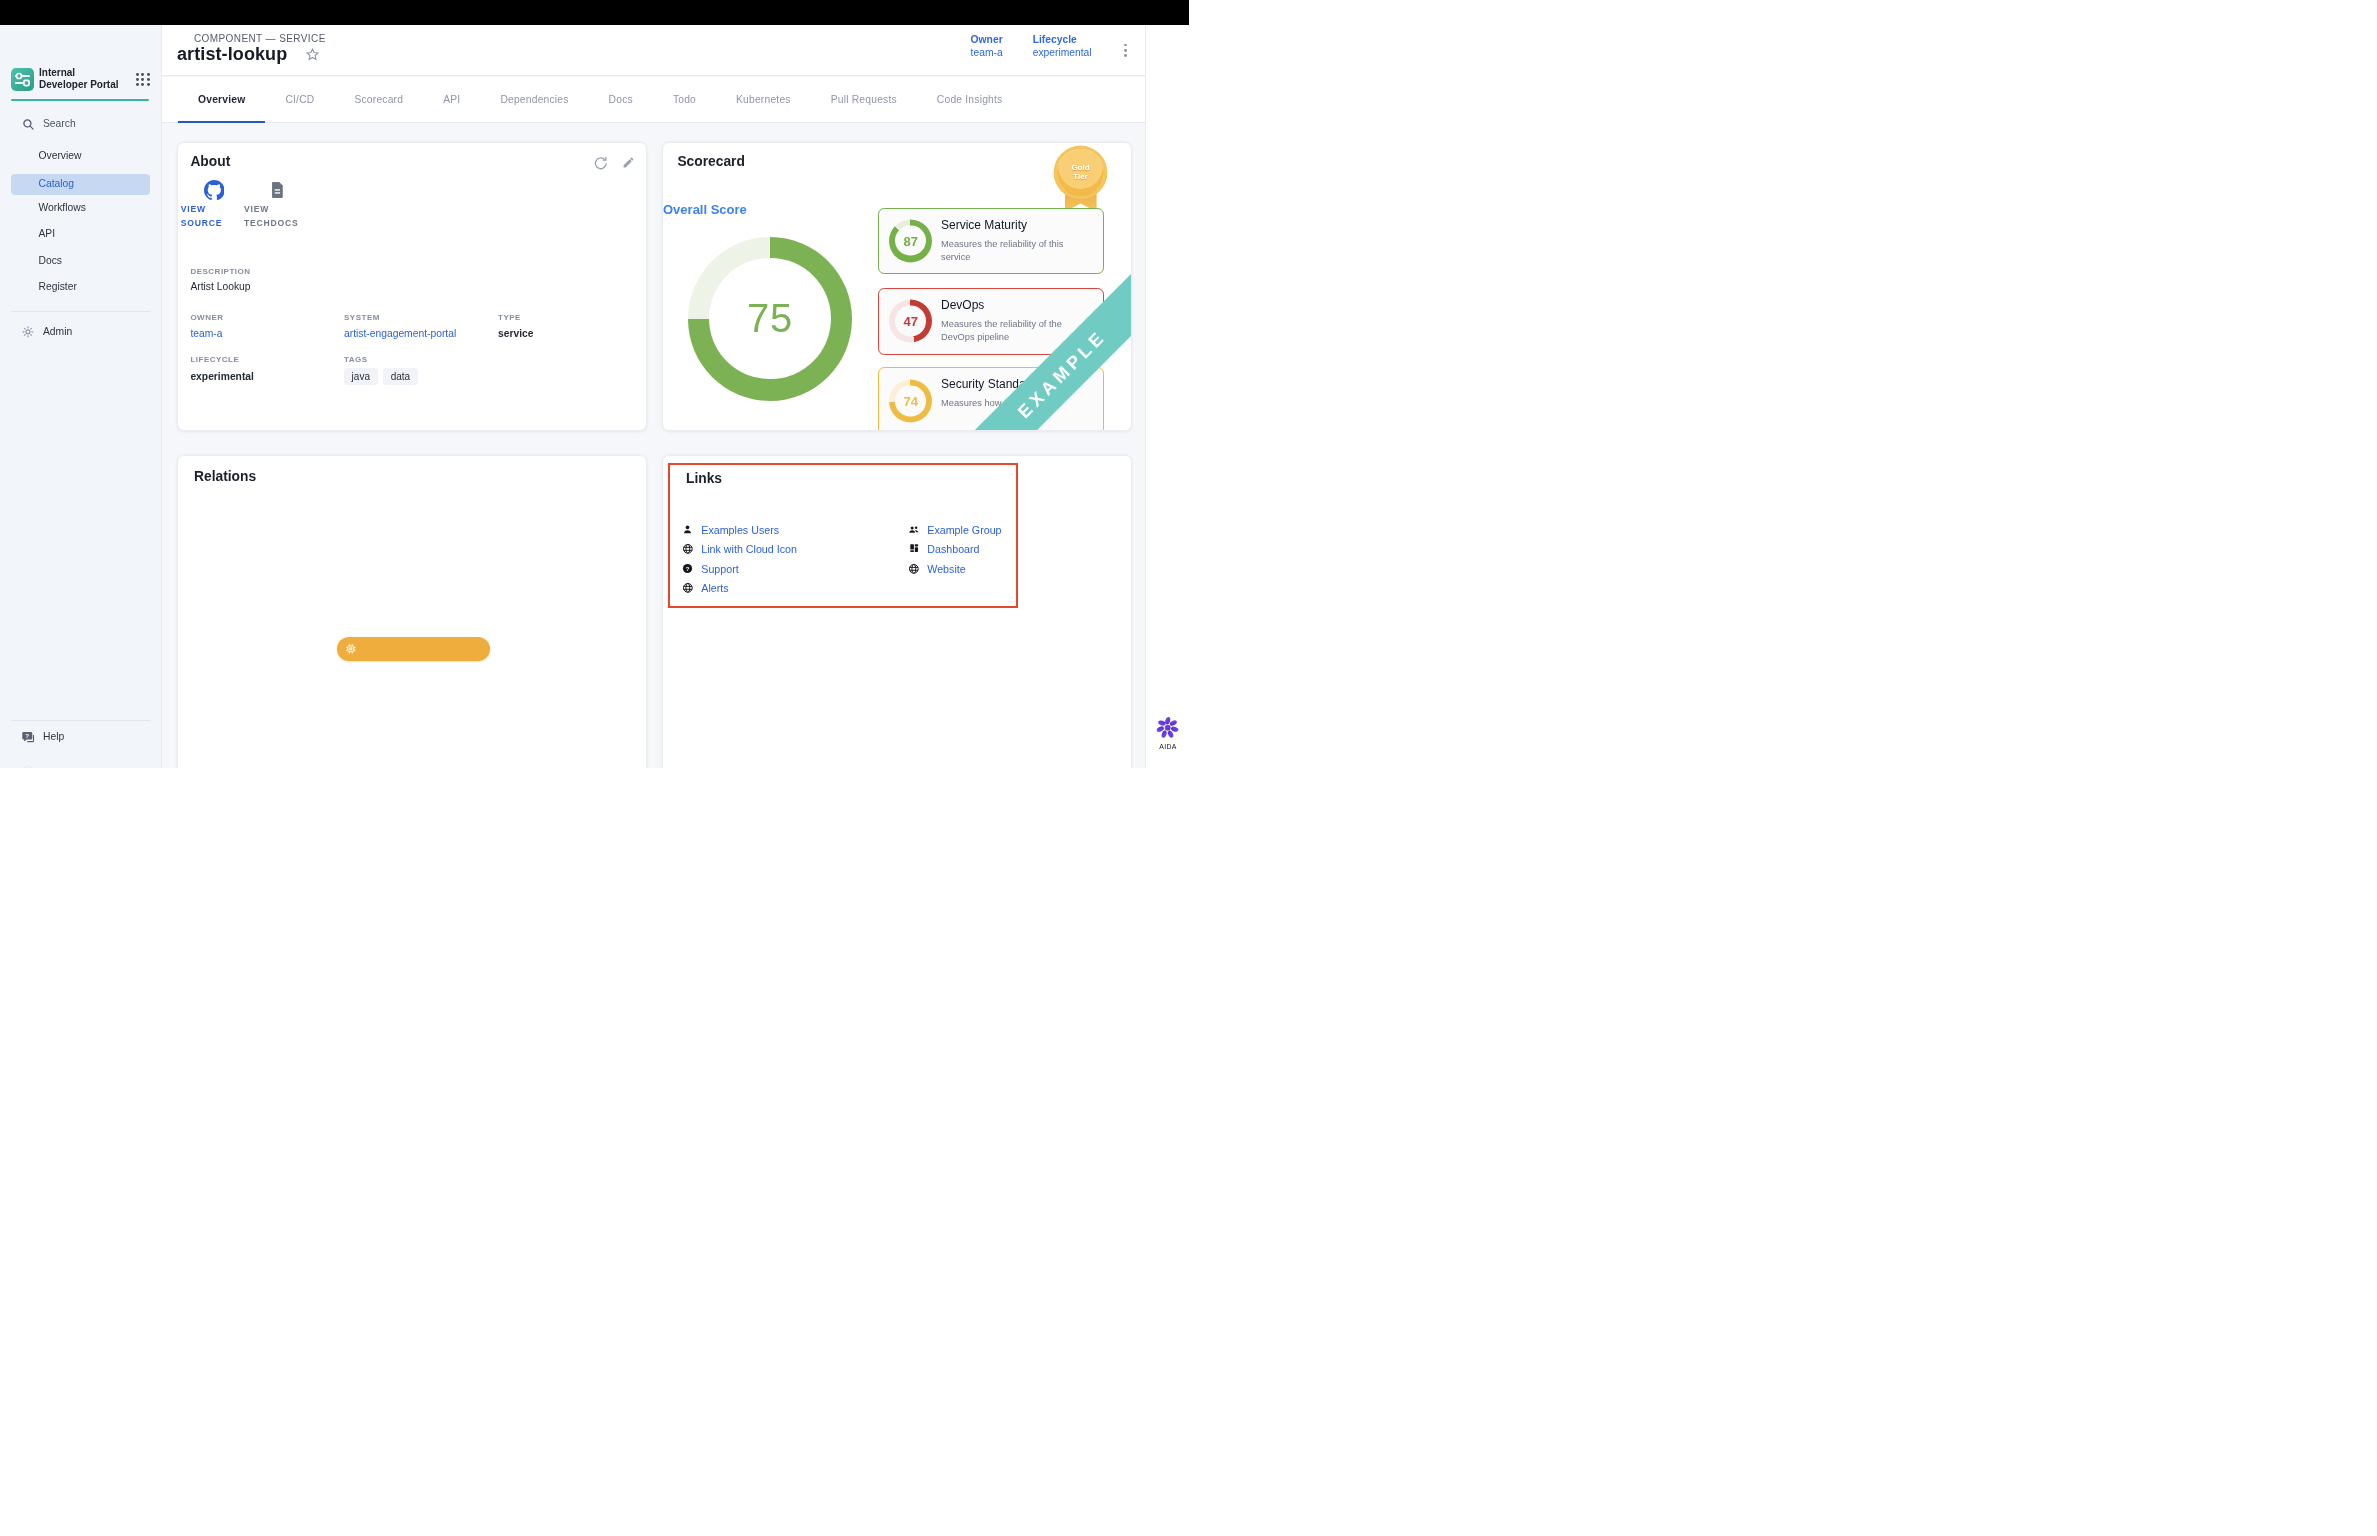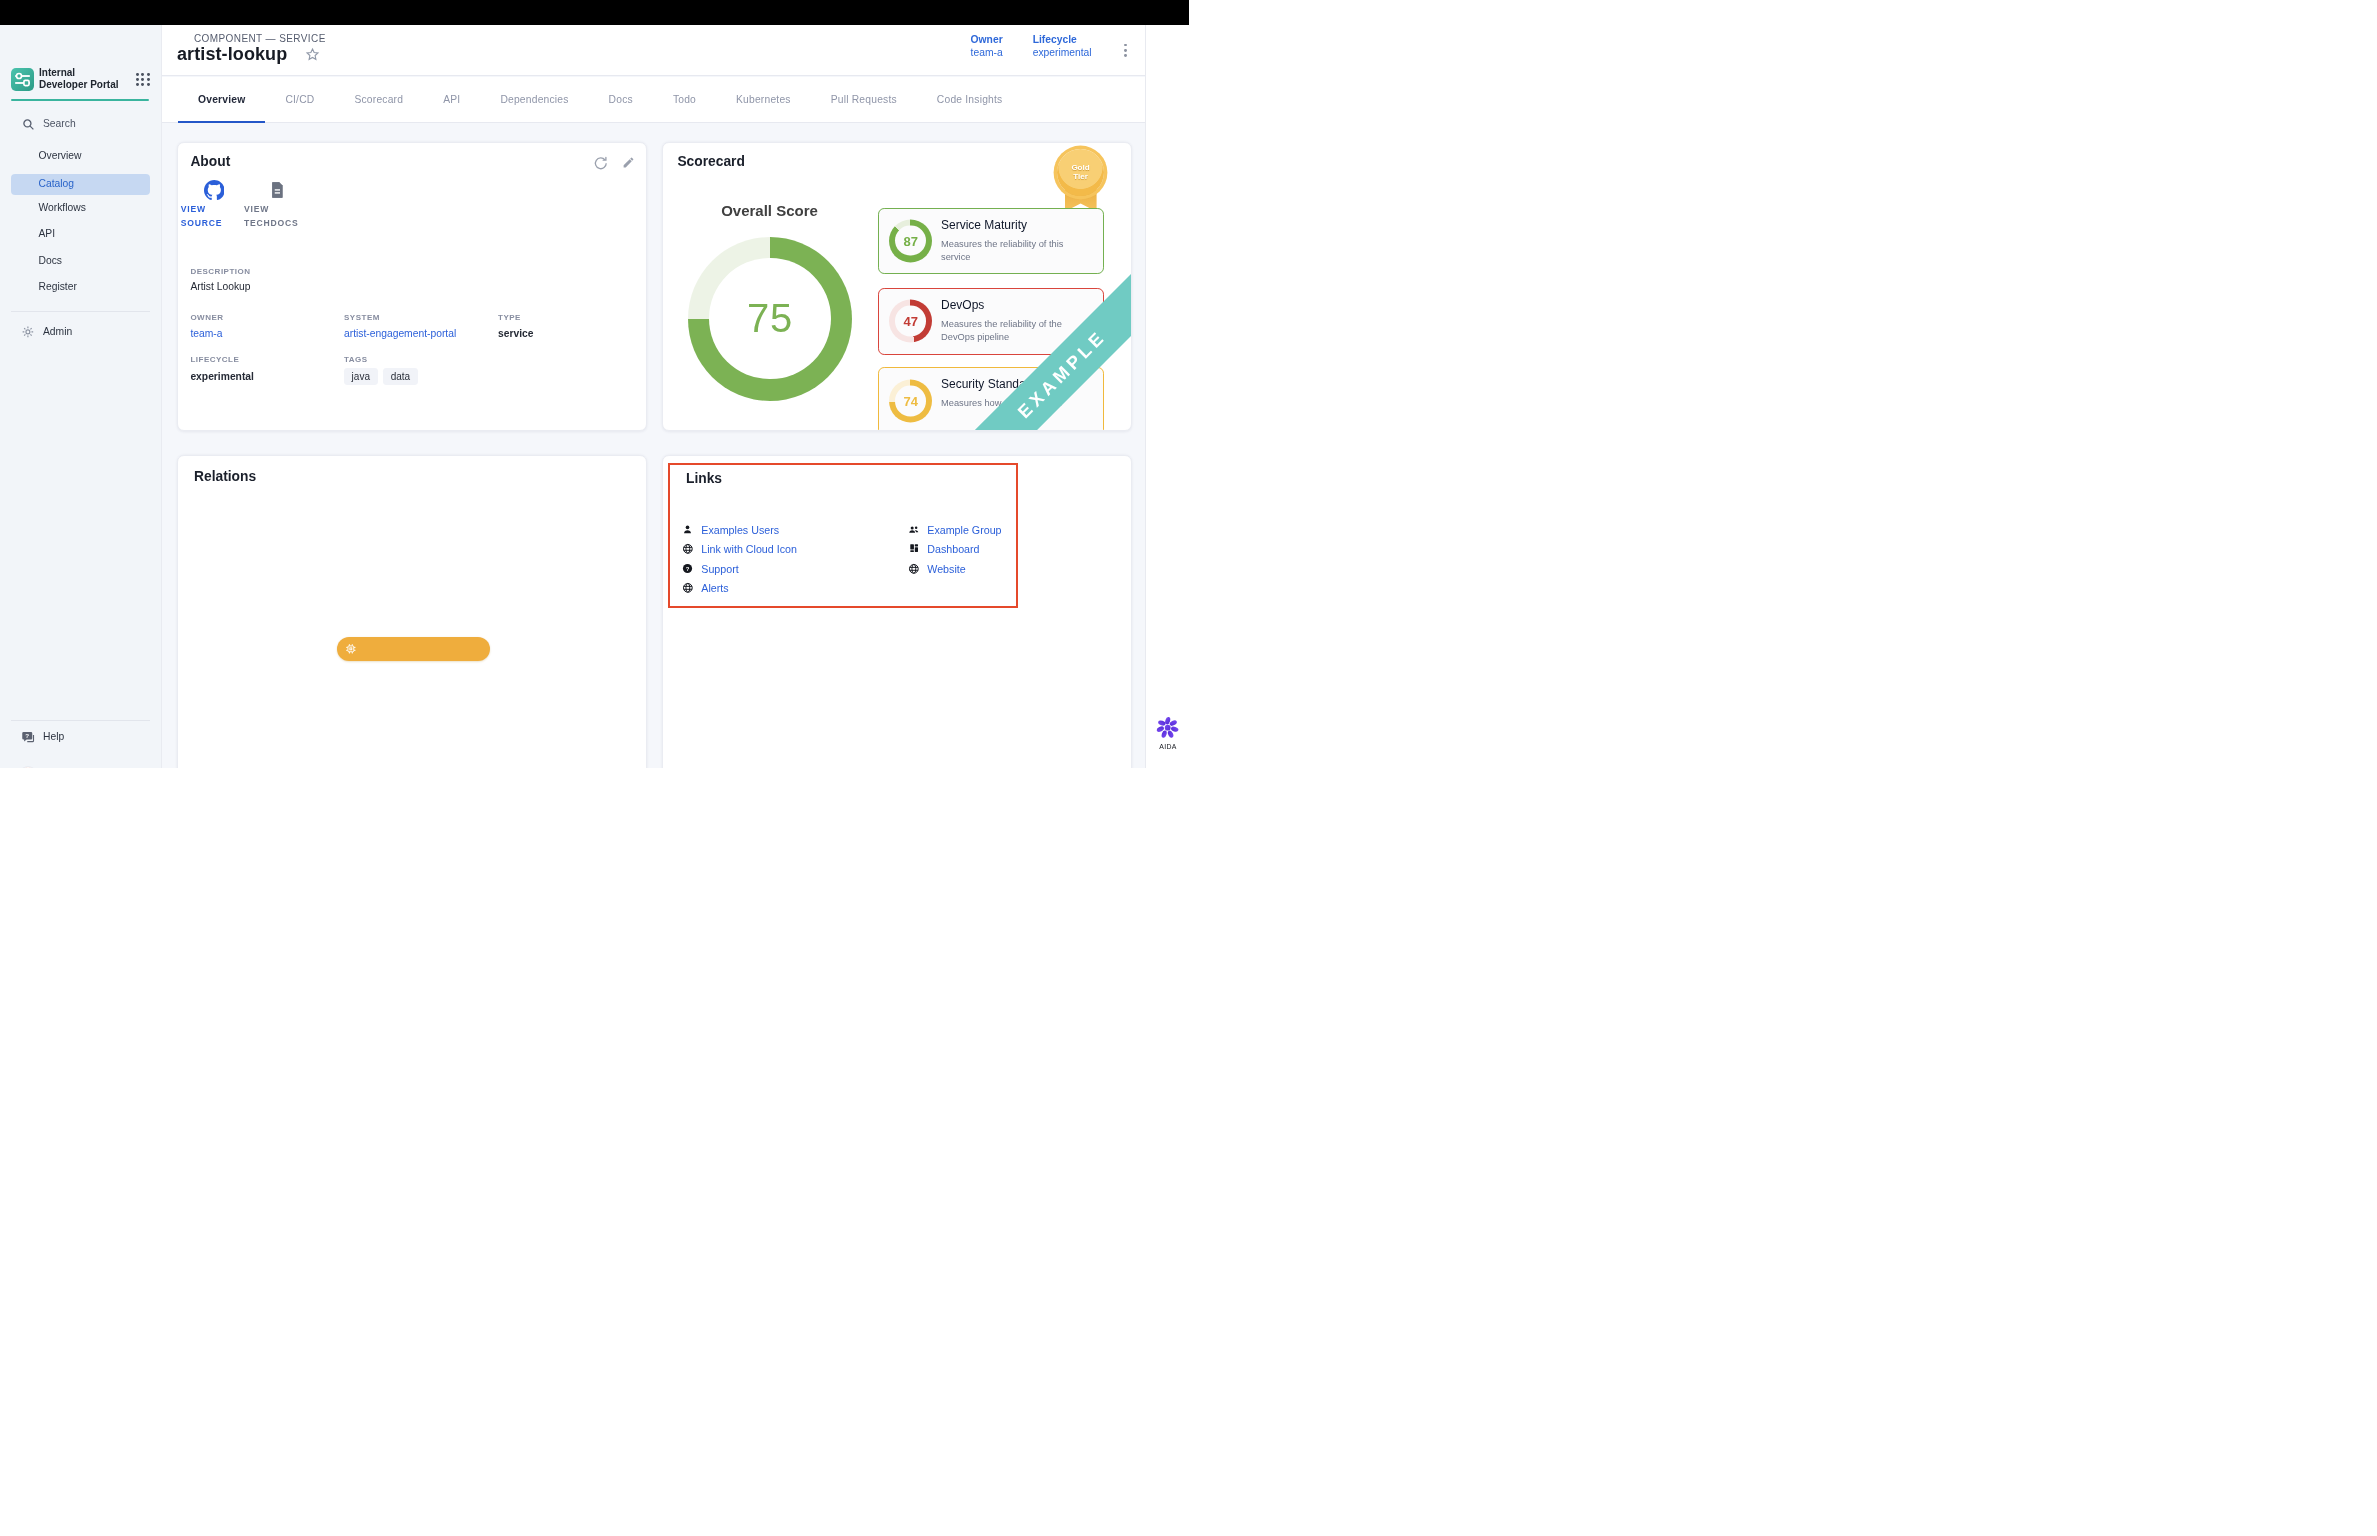--- a/index.html
+++ b/index.html
@@ -68,21 +68,21 @@
   .flabel { font-size:8px; font-weight:600; letter-spacing:0.5px; color:#878da0; }
   .fvalue { font-size:10.3px; color:#262b36; }
   .fvalue.link { color:#2b5fd9; cursor:pointer; }
   .fvalue.strong { font-weight:600; }
   .abs { position:absolute; }
   .tagchip { display:inline-block; background:#f1f3f8; border-radius:3.4px; padding:3.4px 7.6px; font-size:10px; color:#2a2f3a; margin-right:5.5px; }
 
   
   .scorecard-card { left:500px; top:18.6px; width:470px; height:289px; overflow:hidden; }
   .scorecard-card .card-title { position:absolute; left:14.4px; top:11px; }
-  .overall-label { position:absolute; left:0; top:59px; width:213px; text-align:center; font-size:15px; font-weight:700; color:#404040; }
+  .overall-label { position:absolute; left:0; top:59px; width:213px; font-size:13px; font-weight:700; color:#3b82f6; }
   .donut { border-radius:50%; background:conic-gradient(var(--c) var(--p), var(--t) 0); position:relative; }
   .donut::before { content:""; position:absolute; inset:var(--w); background:#fff; border-radius:50%; }
   .donut .num { position:absolute; inset:0; display:flex; align-items:center; justify-content:center; color:var(--c); }
   .donut-large { position:absolute; left:25px; top:94px; width:164px; height:164px; --w:21.3px; --c:#7cb254; --t:#edf3e6; }
   .donut-large .num { font-size:40px; font-weight:500; letter-spacing:0.7px; }
   .metric { position:absolute; left:215px; width:226px; border-radius:6.2px; background:#fbfbfc; }
   .metric .mdonut { position:absolute; left:10.3px; top:50%; transform:translateY(-50%); width:43px; height:43px; --w:6.2px; }
   .metric .mdonut::before { background:#fbfbfc; }
   .metric .num { font-size:13px; font-weight:700; }
   .metric .mtitle { position:absolute; left:62px; top:9.6px; font-size:12px; color:#0f172a; }

